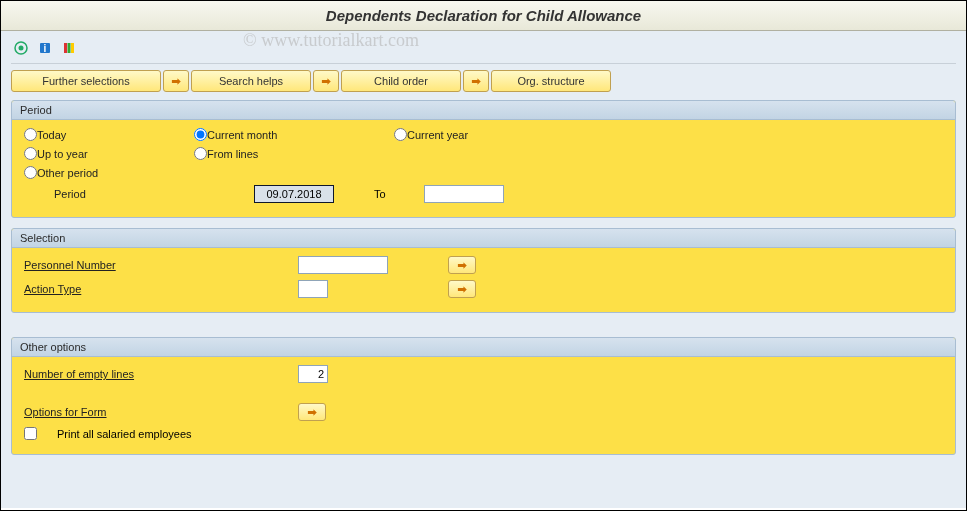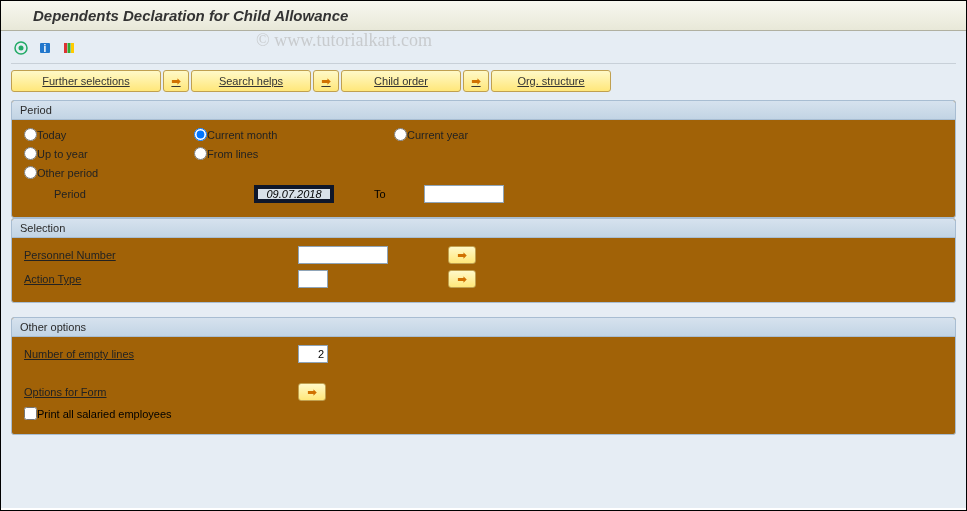--- a/index.html
+++ b/index.html
@@ -8,35 +8,36 @@
     font-family: Arial, sans-serif;
     font-size: 12px;
     background: #fff;
     width: 967px;
     height: 511px;
     border: 1px solid #000;
   }
   .title-bar {
     background: linear-gradient(to bottom, #f8f8f0 0%, #e8e8d8 100%);
     border-bottom: 1px solid #b0b0a0;
-    padding: 6px 32px;
+    padding: 6px 14px;
     font-style: italic;
     font-weight: bold;
     font-size: 15px;
     color: #333;
+    text-align: center;
   }
   .content-area {
     background: #e6edf4;
     padding: 4px 10px 10px 10px;
     height: calc(100% - 32px);
   }
   .watermark {
     position: absolute;
     top: 30px;
-    left: 256px;
+    left: 243px;
     color: rgba(180,180,180,0.6);
     font-size: 18px;
     font-family: Georgia, serif;
     pointer-events: none;
   }
   .toolbar-icons {
     display: flex;
     gap: 4px;
     padding: 4px 0 6px 0;
     border-bottom: 1px solid #c8d0d8;
@@ -62,37 +63,36 @@
     border: 1px solid #c0a050;
     border-radius: 3px;
     height: 22px;
     display: flex;
     align-items: center;
     justify-content: center;
     font-size: 11px;
     color: #333;
     cursor: pointer;
     padding: 0 8px;
-    text-decoration: underline;
   }
   .arrow-btn {
     width: 26px;
     padding: 0;
   }
   .arrow-glyph {
     display:inline-block;
     font-size: 11px;
     color: #d07000;
     font-weight: bold;
   }
   .group-box {
     border: 1px solid #a8bdd2;
     border-radius: 3px;
-    background: #a16207;
-    margin-bottom: 0;
+    background: #fde047;
+    margin-bottom: 10px;
     overflow: hidden;
   }
   .group-header {
     background: linear-gradient(to bottom, #d6e2ee, #c2d4e4);
     border-bottom: 1px solid #a8bdd2;
     padding: 3px 8px;
     font-size: 11px;
     color: #2a2a2a;
   }
   .group-body {
@@ -127,23 +127,22 @@
   .label-indent { padding-left: 30px; width: 230px;}
   .text-input {
     height: 18px;
     border: 1px solid #8fa4b8;
     background: #fff;
     font-size: 11px;
     padding: 0 3px;
   }
   .text-input.ro {
     background: #d9e1e9;
-    border: 4px solid #0f172a;
+    border: 1px solid #0f172a;
     text-align: center;
-    font-style: italic;
   }
   .to-label {
     width: 90px;
     text-align: left;
     padding-left: 40px;
     font-size: 11px;
   }
   .small-arrow-btn {
     background: linear-gradient(to bottom, #fff9c8, #ffe77a);
     border: 1px solid #c0a050;
@@ -293,21 +292,21 @@
         <input class="text-input" style="width: 30px; text-align: right;" value="2">
       </div>
       <div style="height:14px"></div>
       <div class="field-row">
         <span class="field-label label-w">Options for Form</span>
         <div class="small-arrow-btn" style="margin-left:0">
             <span class="arrow-glyph">➡</span>
           </div>
       </div>
       <div class="field-row">
-        <label style="display:flex;align-items:center;gap:0;font-size:11px;cursor:pointer">
+        <label style="display:flex;align-items:center;gap:20px;font-size:11px;cursor:pointer">
           <input type="checkbox" style="">
           <span>Print all salaried employees</span>
         </label>
       </div>
     </div>
   </div>
 
 </div>
 
 </body></html>

